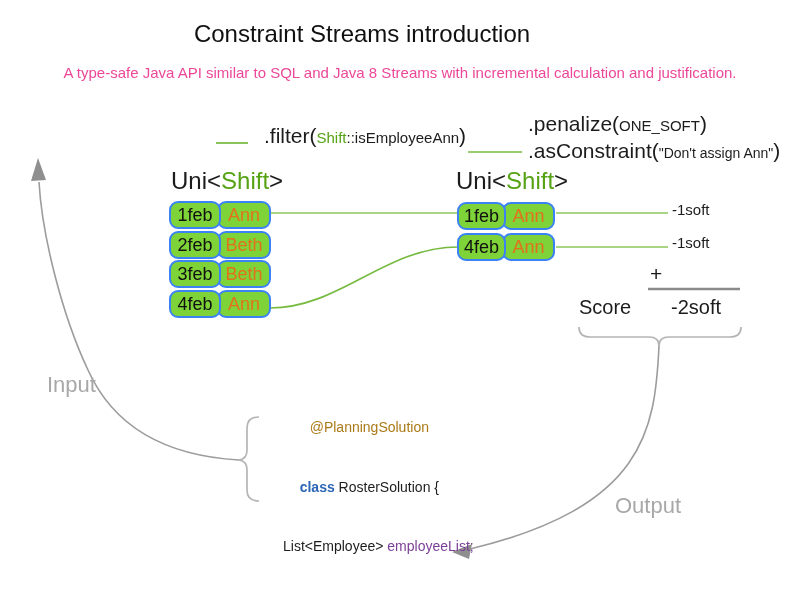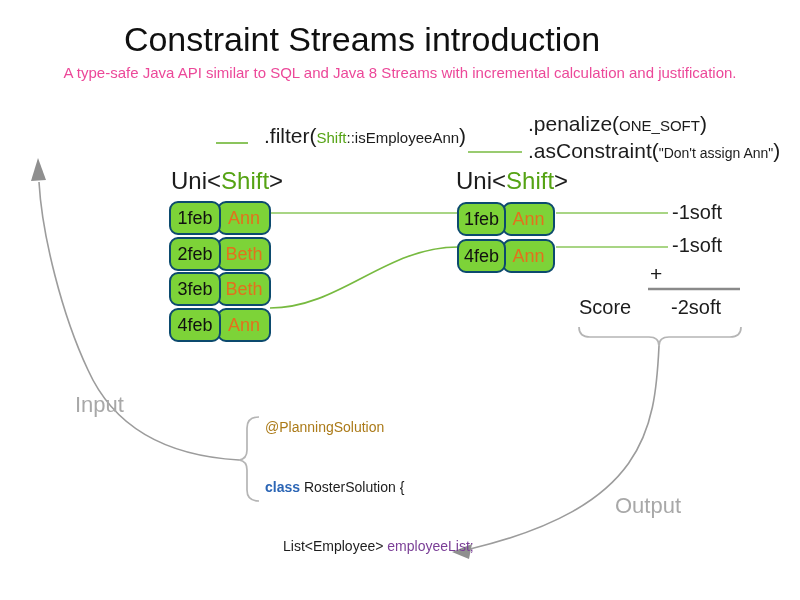--- a/index.html
+++ b/index.html
@@ -2,62 +2,62 @@
 <html><head>
 <meta charset="utf-8">
 <style>
   html,body{margin:0;padding:0;}
   body{width:800px;height:600px;background:#ffffff;overflow:hidden;
        font-family:"Liberation Sans",sans-serif;color:#1d1d1d;}
   .stage{position:relative;width:800px;height:600px;}
   .abs{position:absolute;}
   svg.overlay{position:absolute;left:0;top:0;width:800px;height:600px;pointer-events:none;z-index:1;}
 
-  .title{left:0;top:20px;width:724px;text-align:center;font-size:34px;color:#101010;z-index:2;}
+  .title{left:0;top:20px;width:724px;text-align:center;font-size:24px;color:#101010;z-index:2;}
   .subtitle{left:0;top:64px;width:800px;text-align:center;font-size:15px;color:#ec4899;z-index:2;}
 
   .chain{white-space:nowrap;font-size:21px;color:#1c1c1c;z-index:2;}
   .chain .small{font-size:15px;}
   .chain .tiny{font-size:14px;}
   .green{color:#55a314;}
   .chain-foreach{left:18px;top:130px;}
   .chain-filter{left:254px;top:124px;margin-left:10px;}
   .chain-penalize{left:528px;top:112px;}
   .chain-asconstraint{left:528px;top:139px;}
 
   .uni{font-size:24px;color:#1c1c1c;z-index:2;white-space:nowrap;}
   .uni-left{left:171px;top:167px;}
   .uni-right{left:456px;top:167px;}
 
   .shift-table{z-index:2;}
   .table-left{left:169px;top:201px;}
   .table-right{left:457px;top:202px;}
   .srow{display:flex;margin-bottom:1.6px;}
   .table-right .srow{margin-bottom:3px;}
-  .cell{box-sizing:border-box;height:34px;background:#7dd338;border:2px solid #0c4a6e;
+  .cell{box-sizing:border-box;height:28px;background:#7dd338;border:2px solid #3b82f6;
         border-radius:9px;display:flex;align-items:center;justify-content:center;
         font-size:18px;line-height:1;}
   .cell-date{width:52px;color:#111;position:relative;z-index:2;}
   .cell-name{width:54px;margin-left:-4px;color:#e2711d;position:relative;z-index:1;}
   .table-right .cell-date{width:49px;}
   .table-right .cell-name{width:53px;}
 
-  .soft{font-size:20px;color:#1c1c1c;z-index:2;white-space:nowrap;}
+  .soft{font-size:15px;color:#1c1c1c;z-index:2;white-space:nowrap;}
   .soft-1{left:672px;top:201px;}
   .soft-2{left:672px;top:234px;}
   .plus-sign{left:650px;top:262px;font-size:21px;color:#1c1c1c;z-index:2;}
   .score-label{left:579px;top:296px;font-size:20px;color:#1c1c1c;z-index:2;}
   .score-total{left:671px;top:296px;font-size:20px;color:#1c1c1c;z-index:2;}
 
   .flow-label{font-size:22px;color:#a8a8a8;z-index:2;}
-  .flow-input{left:47px;top:392px;margin-left:28px;}
+  .flow-input{left:47px;top:372px;}
   .flow-output{left:615px;top:493px;}
 
   .code{left:265px;top:379px;font-size:14px;line-height:19.7px;white-space:pre;z-index:2;}
-  .code .line{height:19.7px;}
+  .code .line{height:19.7px;text-align:center;}
   .code .ind{padding-left:18px;}
   .c-ann{color:#ab7a18;}
   .c-kw{color:#2b65b5;font-weight:bold;}
   .c-field{color:#7a3e96;}
   .c-plain{color:#1d1d1d;}
 </style>
 </head>
 <body>
 
 <div class="stage">

